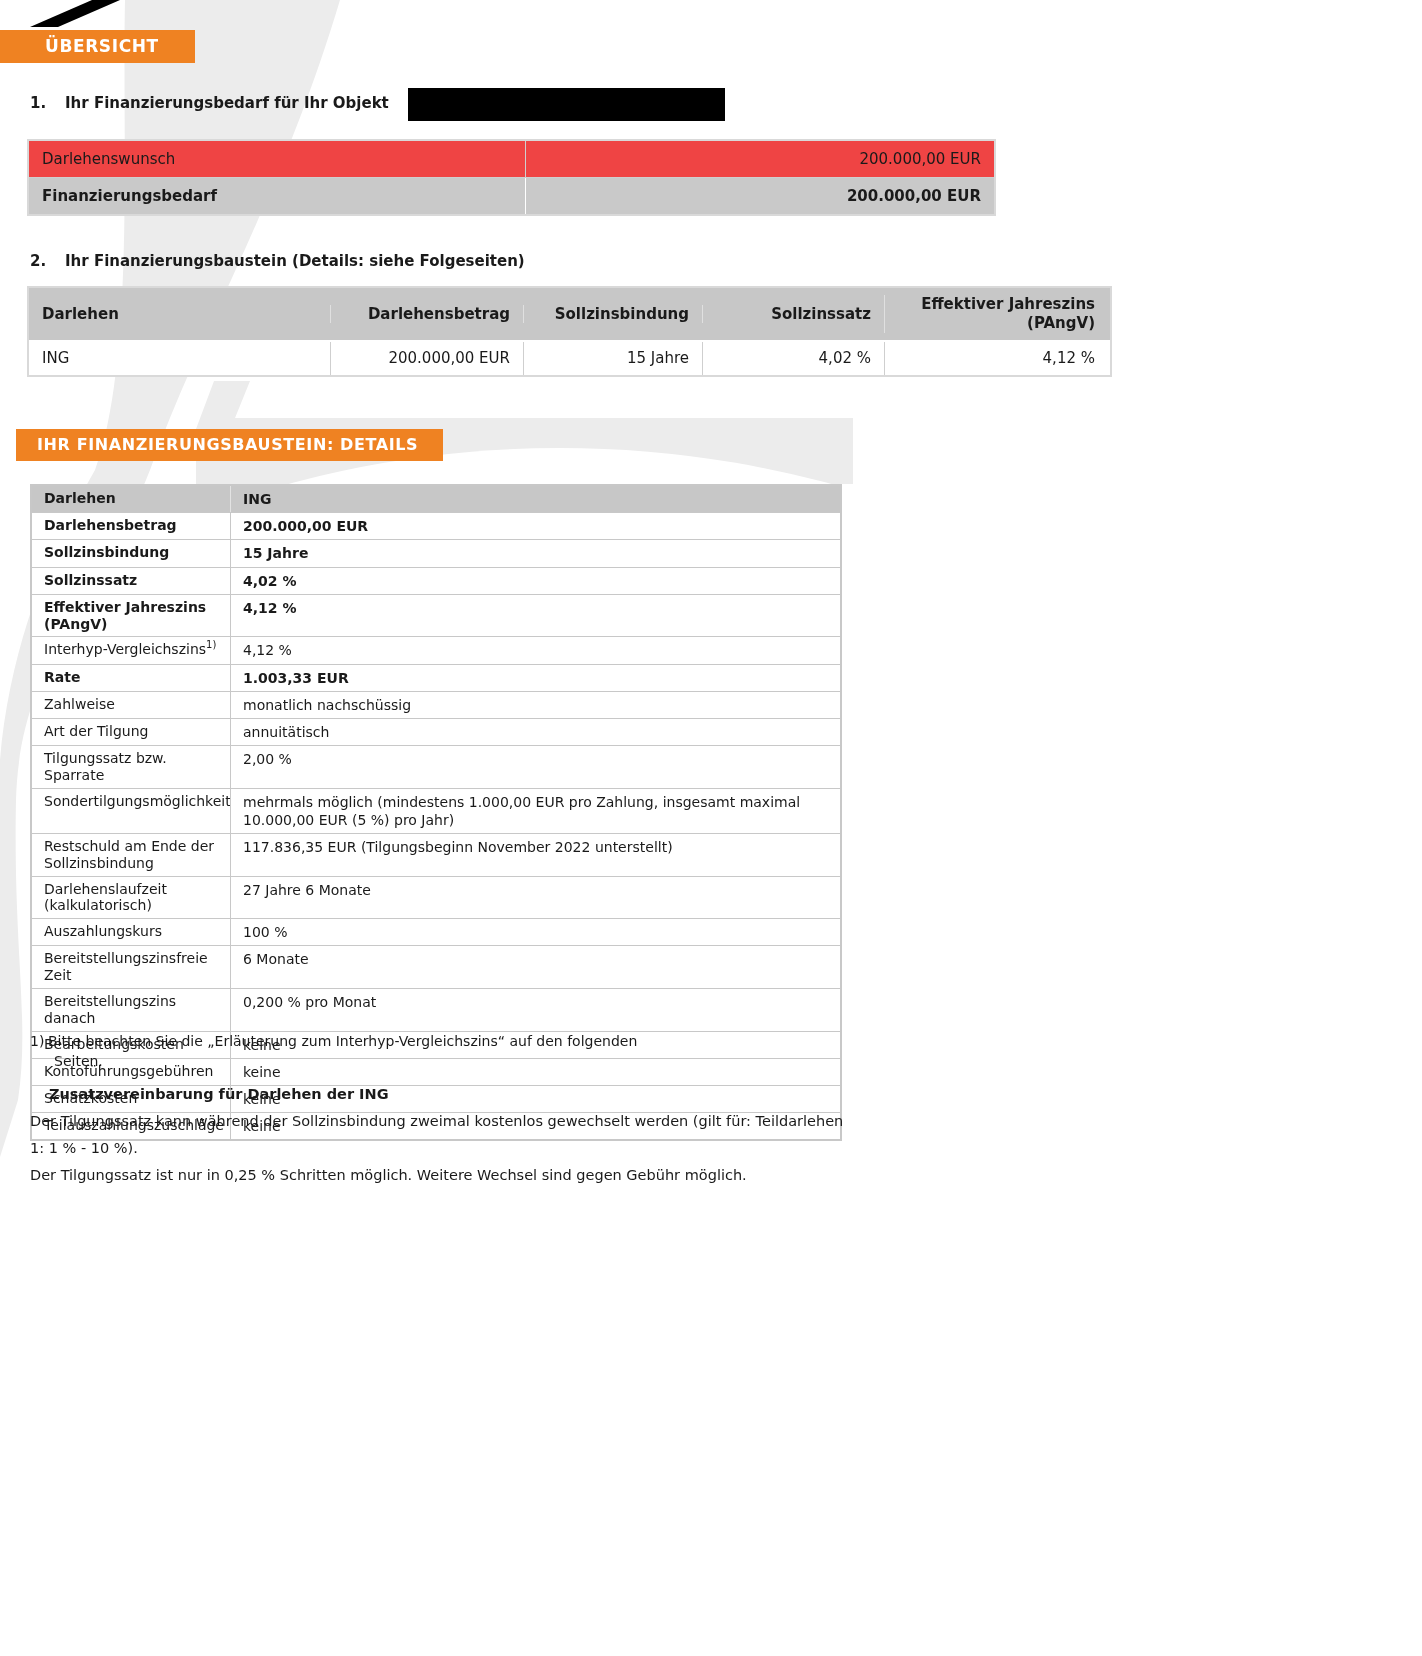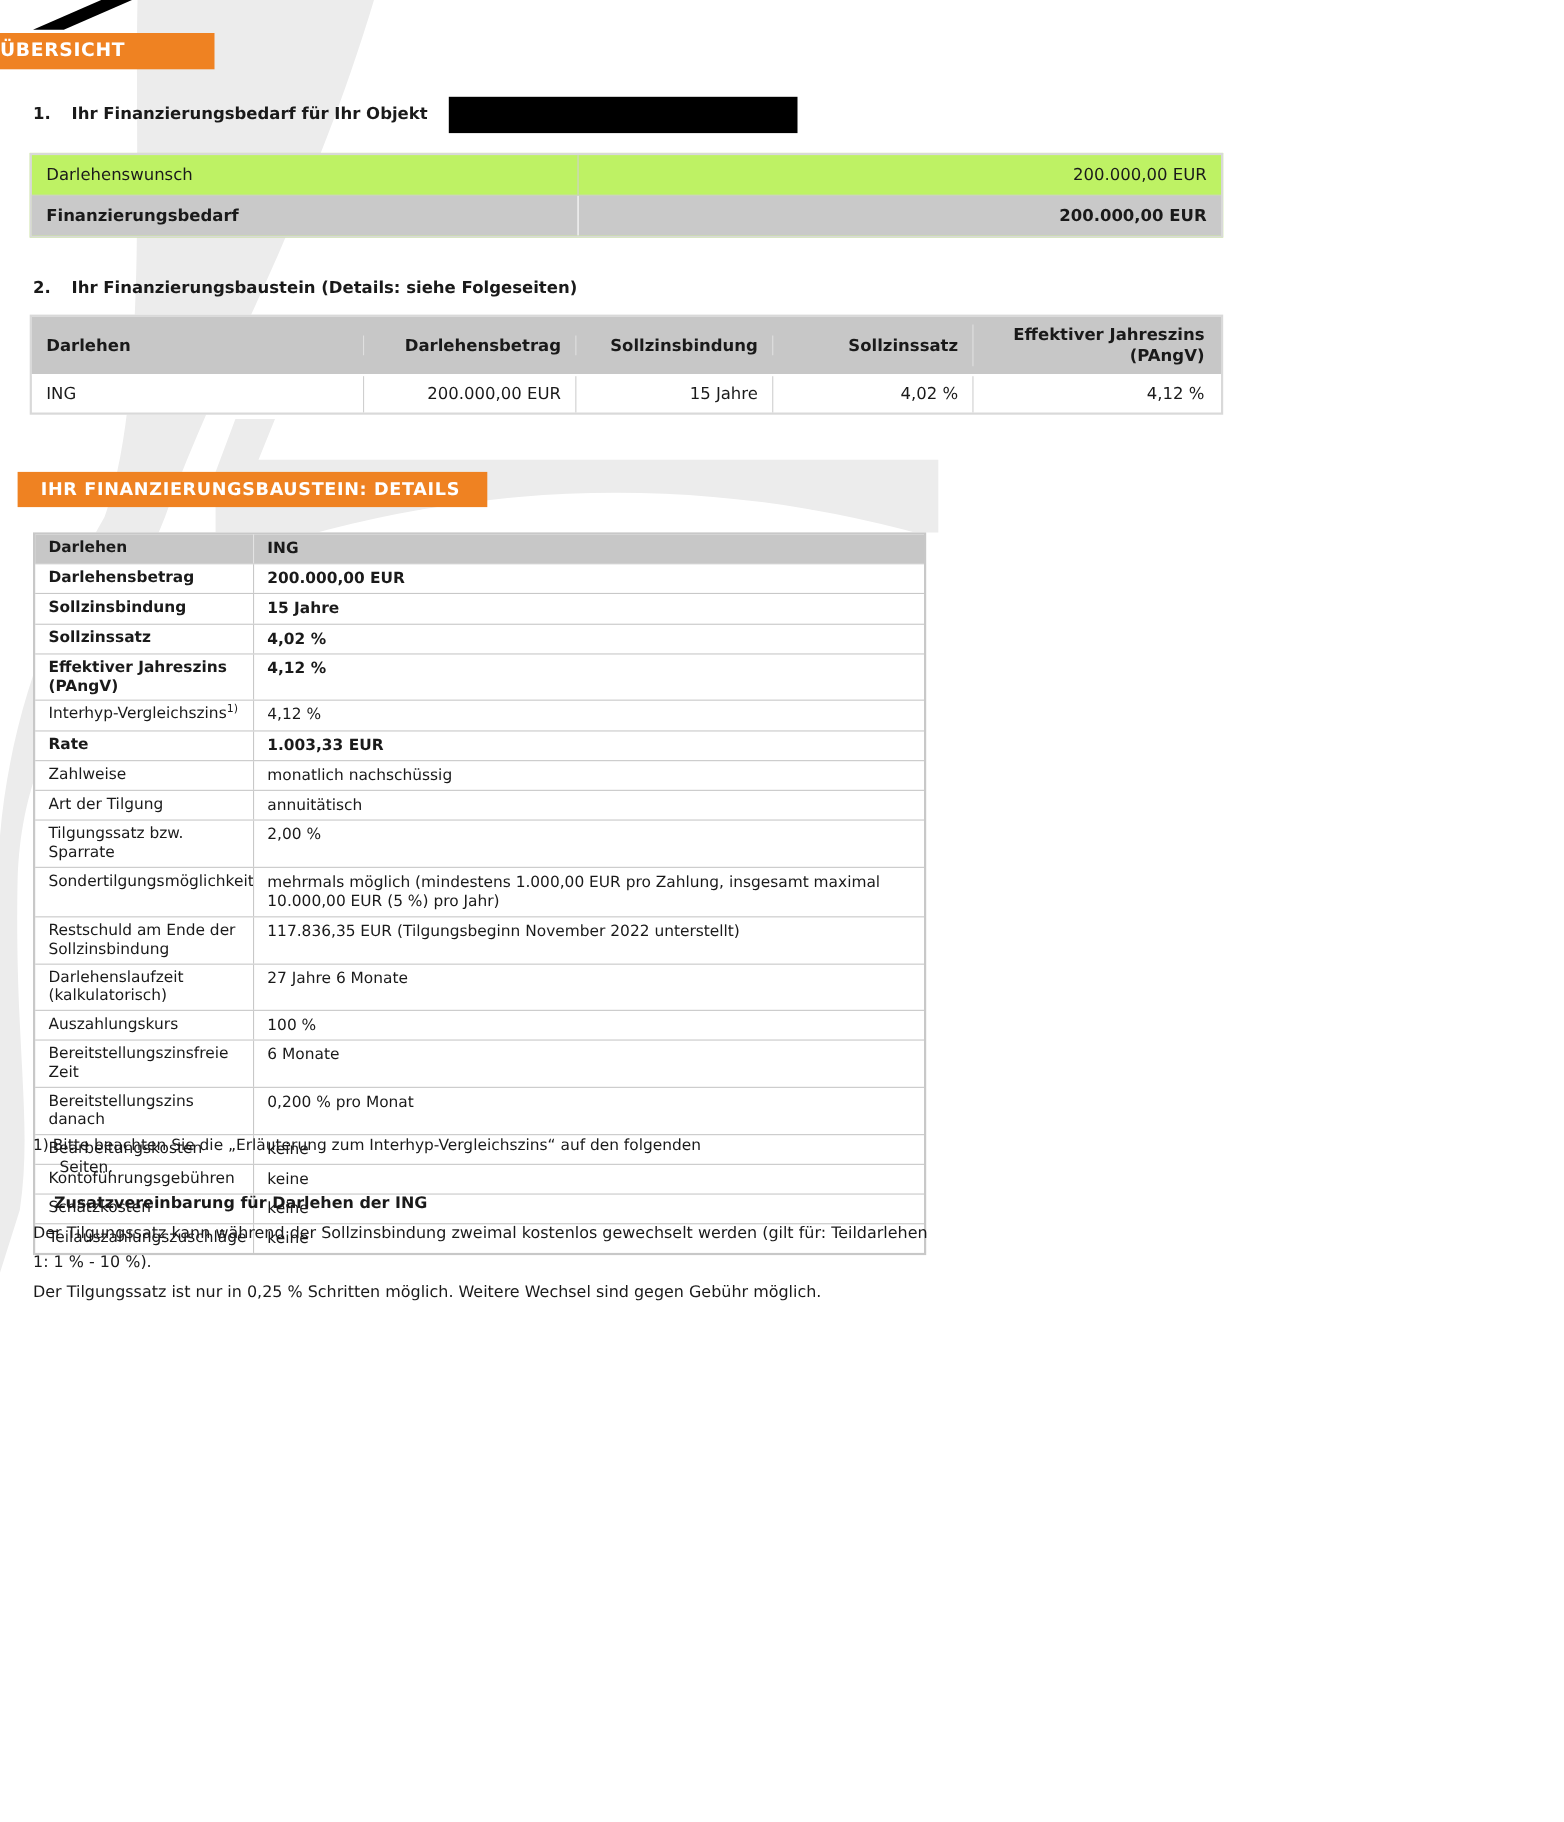--- a/index.html
+++ b/index.html
@@ -1,29 +1,29 @@
 <!DOCTYPE html>
 <html><head>
 <meta charset="utf-8">
 <style>
   html,body{margin:0;padding:0;background:#fff;}
   .page{position:relative;width:1422px;height:1656px;background:#fff;overflow:hidden;
         font-family:"DejaVu Sans","Liberation Sans",sans-serif;color:#1a1a1a;}
   .decor{position:absolute;left:0;top:0;width:1422px;height:1656px;pointer-events:none;}
 
   .badge{position:absolute;background:#ef8222;color:#fff;font-weight:bold;letter-spacing:.6px;}
-  .badge1{left:0;top:30px;width:195px;height:33px;line-height:33px;font-size:17px;box-sizing:border-box;}
+  .badge1{left:0;top:30px;width:195px;height:33px;line-height:33px;padding-left:45px;font-size:17px;box-sizing:border-box;}
   .badge2{left:16px;top:429px;width:427px;height:32px;line-height:32px;padding-left:21px;font-size:16px;box-sizing:border-box;}
 
   .sechead{position:absolute;left:30px;font-size:15px;font-weight:bold;white-space:nowrap;}
   .sechead .num{display:inline-block;width:35px;}
   .redaction{position:absolute;left:408px;top:88px;width:317px;height:33px;background:#000;}
 
   
-  .t1{position:absolute;left:27px;top:139px;width:1085px;border:2px solid #d9d9d9;box-sizing:border-box;background:#bef264;}
+  .t1{position:absolute;left:27px;top:139px;width:969px;border:2px solid #d9d9d9;box-sizing:border-box;background:#ef4444;}
   .t1 .row{display:flex;font-size:15px;}
   .t1 .row1{border-bottom:1px solid #cfcfcf;}
   .t1 .row2{background:#c9c9c9;font-weight:bold;}
   .t1 .c1{width:496px;box-sizing:border-box;padding:9px 13px;}
   .t1 .c2{flex:1;box-sizing:border-box;padding:9px 13px;text-align:right;}
   .t1 .row1 .c2{border-left:1px solid #cfcfcf;}
   .t1 .row2 .c2{border-left:1px solid #fff;}
 
   
   .t2{position:absolute;left:27px;top:286px;width:1085px;border:2px solid #d9d9d9;box-sizing:border-box;background:#fff;}

